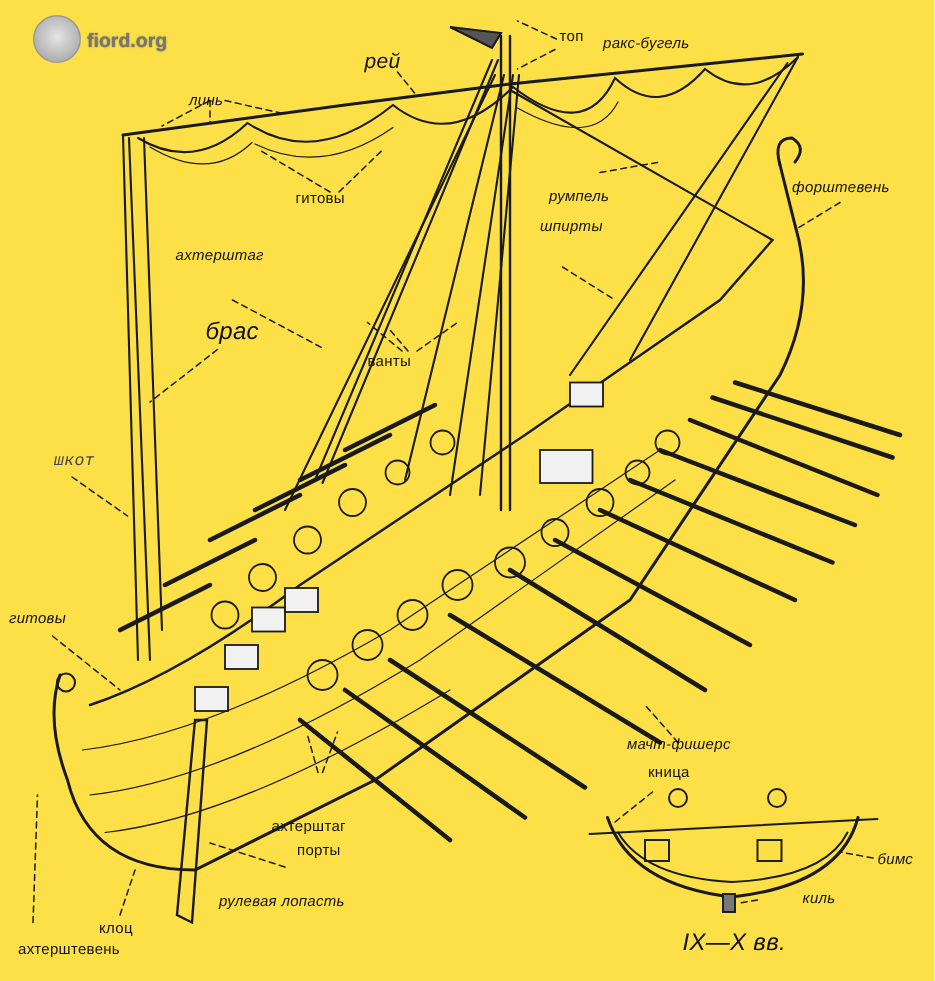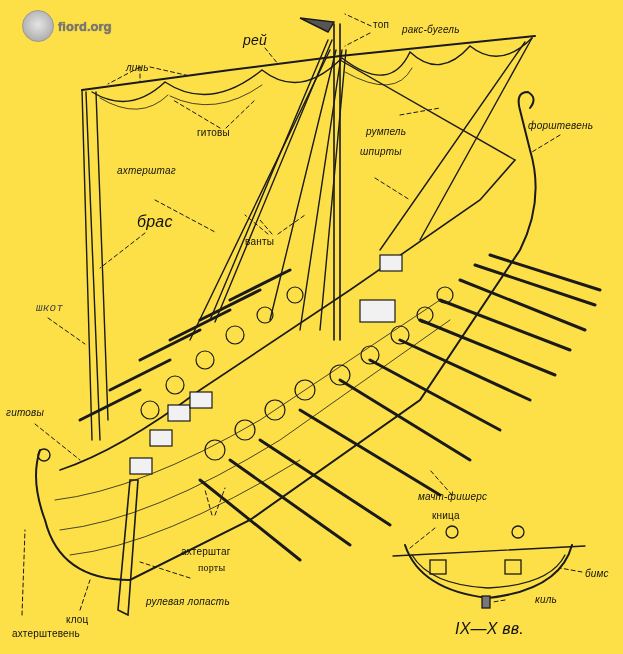--- a/index.html
+++ b/index.html
@@ -148,17 +148,17 @@
   <span class="lbl it" style="left:137px;top:213px;font-size:16px;">брас</span>
   <span class="lbl" style="left:245px;top:236px;">ванты</span>
   <span class="lbl it small" style="left:36px;top:302px;font-family:Liberation Mono, monospace;">шкот</span>
   <span class="lbl it" style="left:6px;top:407px;">гитовы</span>
   <span class="lbl it" style="left:418px;top:491px;">мачт-фишерс</span>
   <span class="lbl" style="left:432px;top:510px;">кница</span>
   <span class="lbl it" style="left:585px;top:568px;">бимс</span>
   <span class="lbl it" style="left:535px;top:594px;">киль</span>
   <span class="lbl it" style="left:455px;top:620px;font-size:16px;">IX—X вв.</span>
   <span class="lbl" style="left:181px;top:546px;">ахтерштаг</span>
-  <span class="lbl" style="left:198px;top:562px;font-family:Liberation Serif, serif;">порты</span>
+  <span class="lbl" style="left:198px;top:562px;">порты</span>
   <span class="lbl it" style="left:146px;top:596px;">рулевая лопасть</span>
   <span class="lbl" style="left:66px;top:614px;">клоц</span>
   <span class="lbl" style="left:12px;top:628px;">ахтерштевень</span>
 </div>
 
 </body></html>

